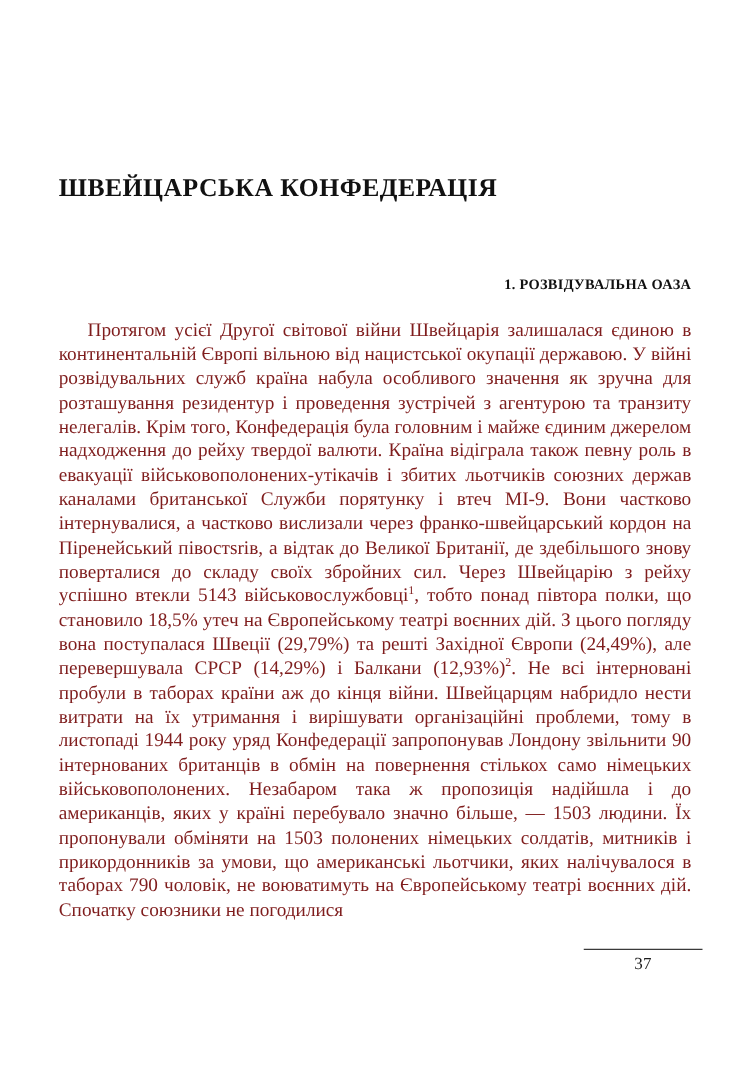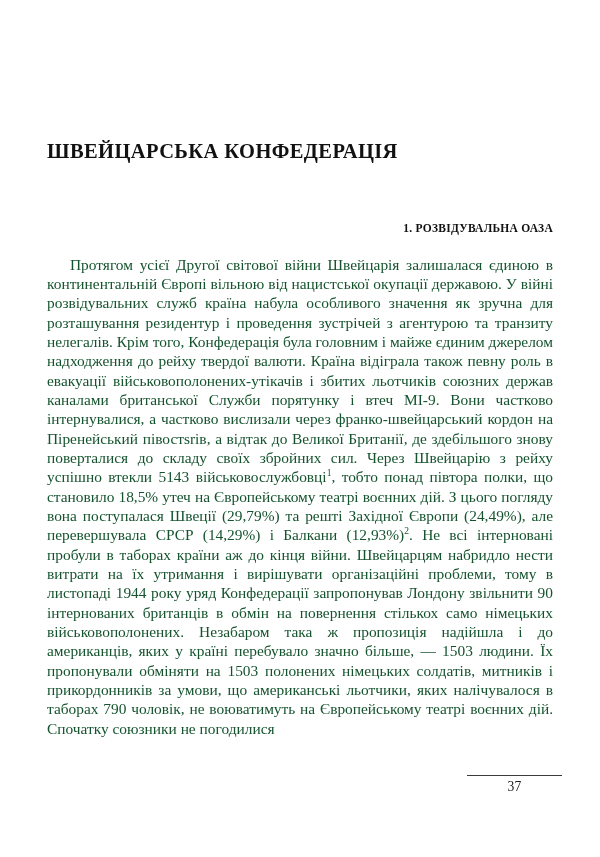--- a/index.html
+++ b/index.html
@@ -55,34 +55,34 @@
   .body-block {
     padding-top: 21px;
   }
   .body-paragraph {
     font-size: 15.4px;
     line-height: 19.35px;
     margin: 0;
     text-align: justify;
     text-justify: inter-word;
     hyphens: manual;
-    color: #14532d;
+    color: #7f1d1d;
     text-indent: 23px;
   }
   .body-paragraph sup {
     font-size: 0.62em;
     vertical-align: super;
     line-height: 0;
   }
 
   
   .footer {
     position: absolute;
     right: 38px;
-    bottom: 62px;
+    bottom: 78px;
     width: 95px;
     text-align: center;
   }
   .footer-rule {
     width: 95px;
     height: 0;
     border-top: 1.3px solid #3a3a3a;
     margin: 0 0 3px 0;
   }
   .page-number {

